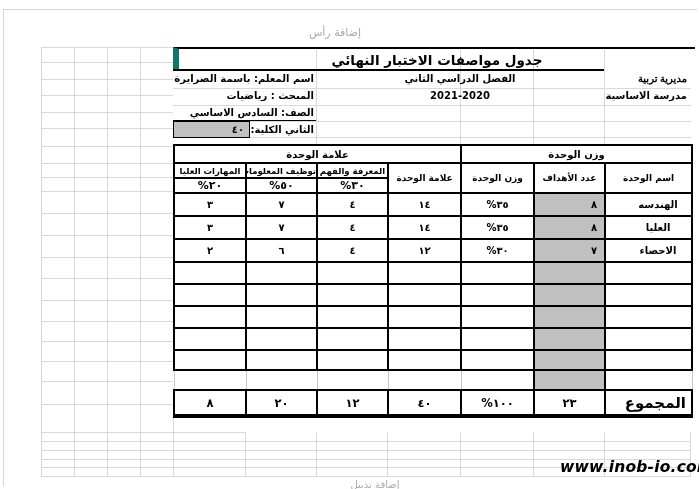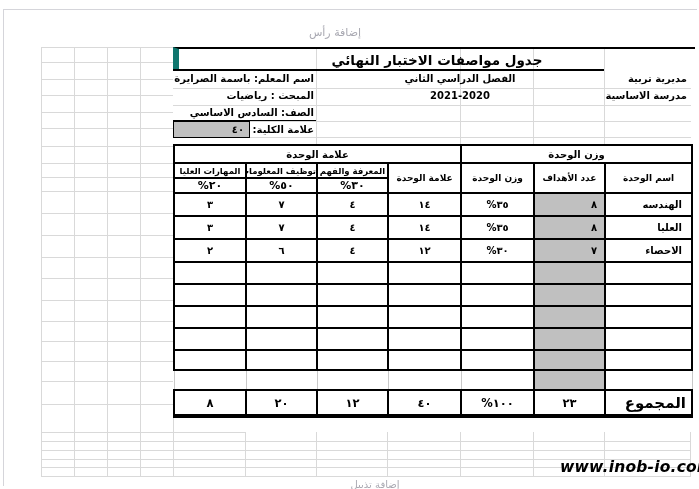--- a/index.html
+++ b/index.html
@@ -27,21 +27,21 @@
   table.tbl{position:absolute;left:173px;top:144px;width:518px;border-collapse:collapse;
             table-layout:fixed;direction:rtl;}
   .tbl th,.tbl td{border:2px solid #000;padding:0;text-align:center;font-weight:700;
                   color:#000;overflow:hidden;white-space:nowrap;}
   .tbl th{font-size:8.5px;}
   tr.grp th{height:16px;font-size:10px;}
   tr.sub th{height:13px;}
   th.vspan{font-size:9px;}
   tr.pct th{height:13px;font-size:11px;}
   tr.drow td{height:21px;font-size:10px;}
-  td.name{text-align:right;padding-right:9px;font-size:10px;padding-left:28px;}
+  td.name{text-align:center;padding-right:9px;font-size:10px;padding-left:28px;}
   td.obj{background:#c0c0c0;text-align:right;padding-right:7px;}
   tr.erow td{height:20px;}
   tr.erow.short td{height:18px;}
   tr.lt td{border:1px solid #c9c9c9;}
   tr.lt td.obj{border-right:2px solid #000;border-left:2px solid #000;}
   tr.total td{height:23px;font-size:11.5px;border:2px solid #000;border-bottom:4px solid #000;}
   tr.total td.name{font-size:15px;padding-right:5px;}
   
   .gl{position:absolute;background:#d9d9d9;}
   
@@ -104,32 +104,32 @@
       <div class="gl" style="left: 41px; top: 476px; width: 650px; height: 1px;"></div>
       <div class="gl" style="left: 173px; top: 88px; width: 518px; height: 1px;"></div>
       <div class="gl" style="left: 173px; top: 105px; width: 518px; height: 1px;"></div>
       <div class="gl" style="left: 173px; top: 121px; width: 518px; height: 1px;"></div>
       <div class="gl" style="left: 173px; top: 137px; width: 518px; height: 1px;"></div>
     </div>
 
   <div class="abs title" style="left:173px;top:47px;width:516px;height:22px;">جدول مواصفات الاختبار النهائي</div>
   <div class="abs blackline" style="left:173px;top:69px;width:431px;height:2px;"></div>
 
-  <div class="abs info r" style="left:604px;top:71px;width:83px;">مديرية تربية</div>
+  <div class="abs info r" style="left:604px;top:71px;width:83px;font-family:Liberation Serif, serif;">مديرية تربية</div>
   <div class="abs info r" style="left:604px;top:88px;width:83px;">مدرسة الاساسية</div>
 
   <div class="abs info c" style="left:387px;top:71px;width:146px;">الفصل الدراسي الثاني</div>
   <div class="abs info c ltr" style="left:387px;top:88px;width:146px;">2021-2020</div>
 
   <div class="abs info r" style="left:173px;top:71px;width:141px;">اسم المعلم: باسمة الصرايرة</div>
   <div class="abs info r" style="left:173px;top:88px;width:141px;">المبحث : رياضيات</div>
   <div class="abs info r" style="left:173px;top:105px;width:141px;">الصف: السادس الاساسي</div>
   <div class="abs blackline" style="left:173px;top:120px;width:143px;height:1px;"></div>
 
-  <div class="abs info r" style="left:250px;top:122px;width:64px;">علامة الكلية:</div>
+  <div class="abs info r" style="left:250px;top:122px;width:64px;">الثاني الكلية:</div>
   <div class="abs graycell" style="left:173px;top:121px;width:77px;height:17px;">٤٠</div>
 
   <table class="tbl">
     <colgroup>
       <col style="width:87px">
         <col style="width:71px">
         <col style="width:73px">
         <col style="width:73px">
       <col style="width:71px">
         <col style="width:71px">

